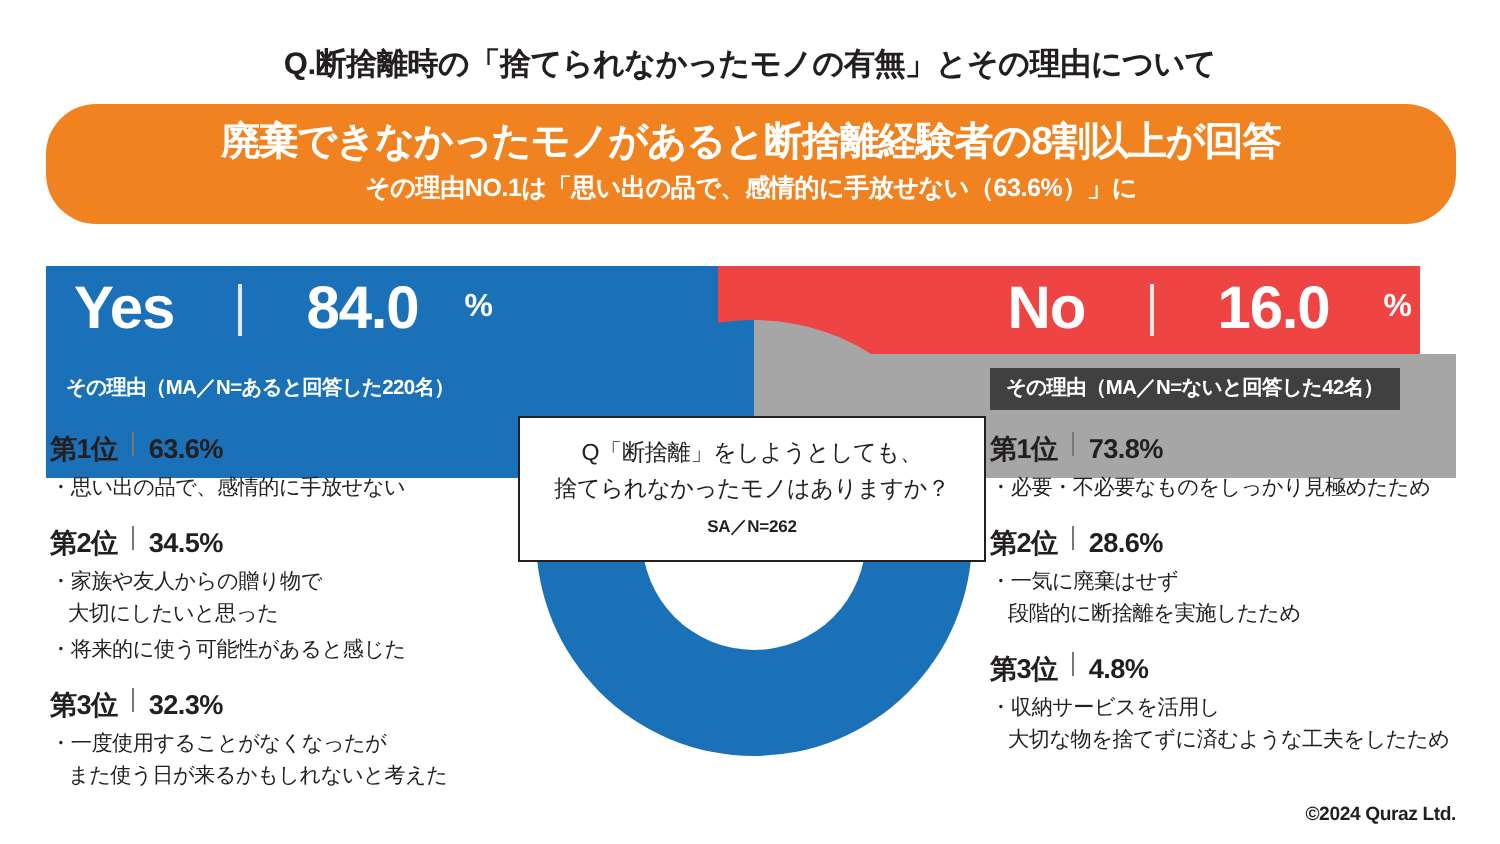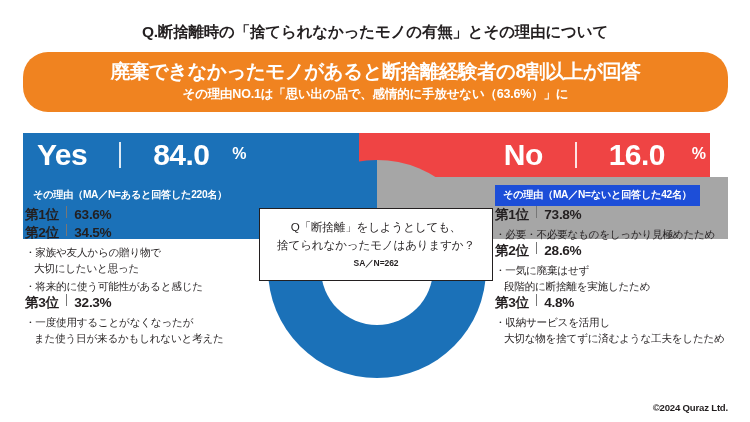--- a/index.html
+++ b/index.html
@@ -214,23 +214,23 @@
   .col-badge {
     display: inline-block;
     color: #ffffff;
     font-size: 10.2px;
     font-weight: bold;
     padding: 3px 8px 4px;
     letter-spacing: -0.3px;
     white-space: nowrap;
   }
   .col-left .col-badge  { background: #1b71b8; }
-  .col-right .col-badge { background: #1d4ed8; }
-
-  .rank-group { }
+  .col-right .col-badge { background: #404040; }
+
+  .rank-group { margin-top: 11px; }
   .rank-group:first-of-type { margin-top: 13px; }
 
   .rank-head {
     display: flex;
     align-items: baseline;
     color: #231f20;
     white-space: nowrap;
   }
   .rank-name {
     font-size: 13.6px;
@@ -318,20 +318,21 @@
 
   <div class="col col-left">
     <div class="col-badge">その理由（MA／N=あると回答した220名）</div>
 
     <div class="rank-group">
       <div class="rank-head">
         <span class="rank-name">第1位</span>
         <span class="rank-sep"></span>
         <span class="rank-pct">63.6%</span>
       </div>
+      <div class="rank-item">・思い出の品で、感情的に手放せない</div>
     </div>
 
     <div class="rank-group">
       <div class="rank-head">
         <span class="rank-name">第2位</span>
         <span class="rank-sep"></span>
         <span class="rank-pct">34.5%</span>
       </div>
       <div class="rank-item">・家族や友人からの贈り物で</div>
       <div class="rank-item cont">大切にしたいと思った</div>

